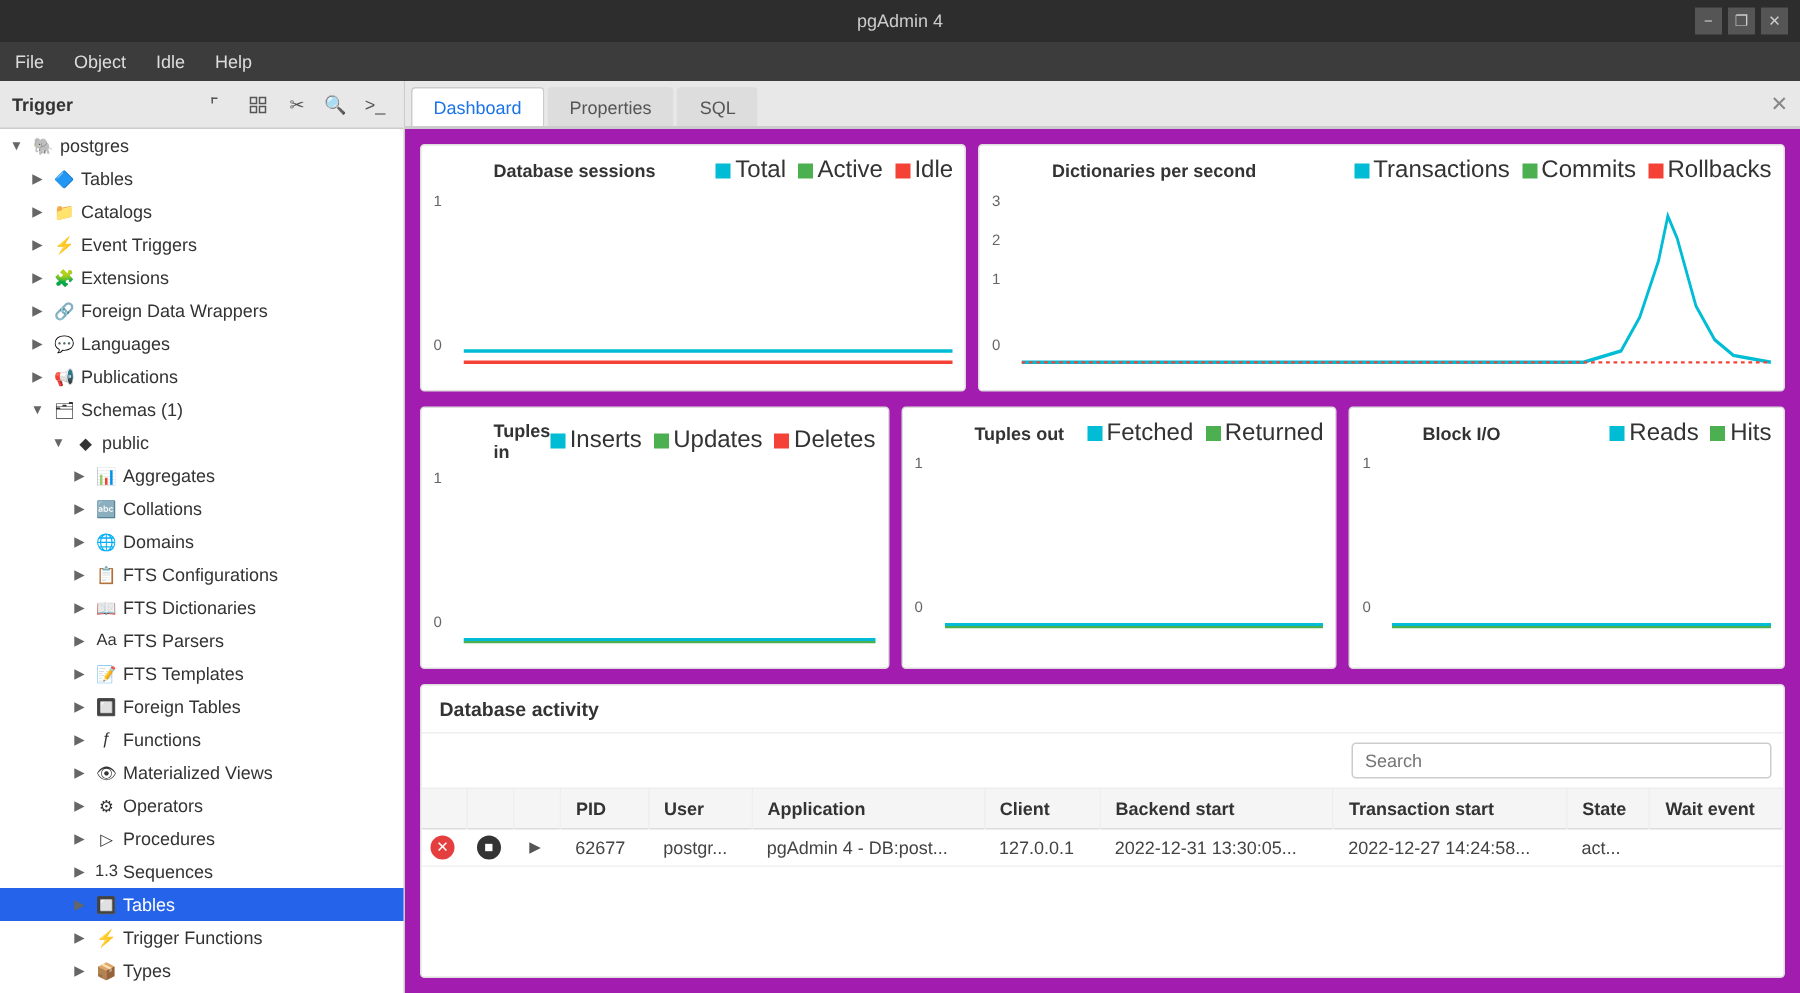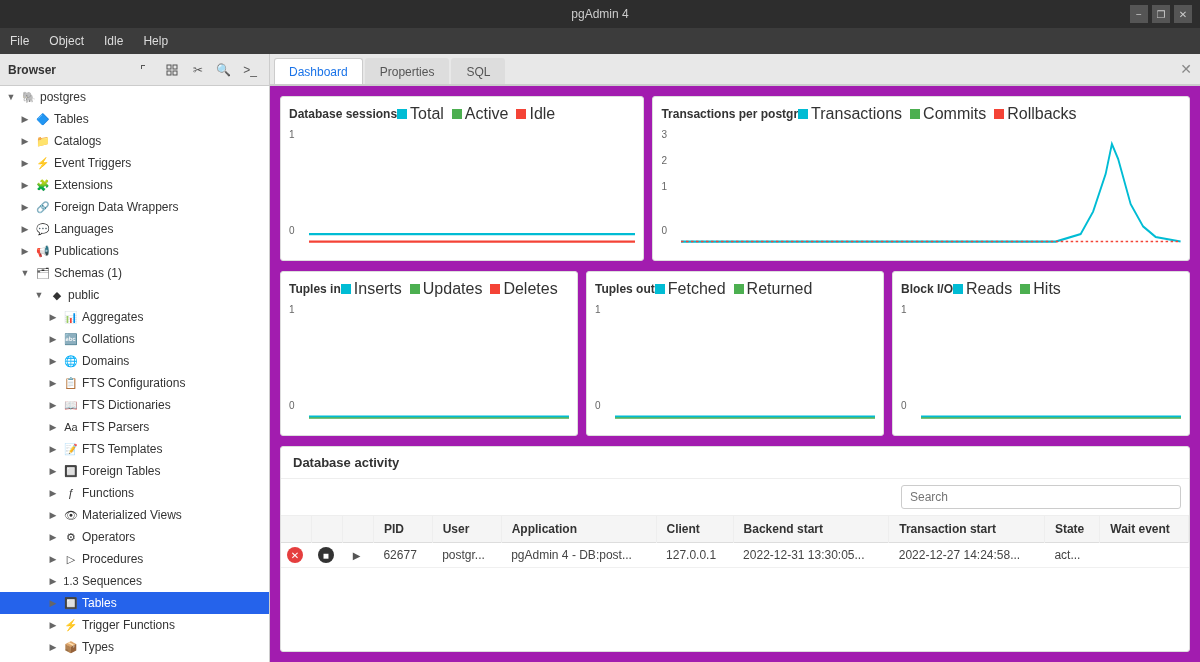--- a/index.html
+++ b/index.html
@@ -193,22 +193,23 @@
       background: #fff;
       border: 1px solid #ddd;
       border-radius: 3px;
       padding: 8px;
       flex: 1;
     }
     .chart-card.wide { flex: 1.5; }
     .chart-header {
       display: flex;
       align-items: center;
-      justify-content: flex-start;
+      justify-content: space-between;
       margin-bottom: 6px;
+      margin-left: 40px;
     }
     .chart-title {
       font-weight: 600;
       font-size: 12px;
       color: #333;
     }
     .chart-legend {
       display: flex;
       gap: 8px;
       align-items: center;
@@ -346,21 +347,21 @@
   <div class="menu-item">File</div>
   <div class="menu-item">Object</div>
   <div class="menu-item">Idle</div>
   <div class="menu-item">Help</div>
 </div>
 
 <div id="main-layout">
 
   <div id="browser-panel">
     <div id="browser-header">
-      <span id="browser-title">Browser</span>
+      <span id="browser-title">Trigger</span>
       <button class="browser-toolbar-btn" title="Refresh">
         <svg width="14" height="14" viewBox="0 0 14 14" fill="#555">
             <rect x="2" y="2" width="4" height="1"></rect>
             <rect x="2" y="2" width="1" height="4"></rect>
           </svg>
       </button>
       <button class="browser-toolbar-btn" title="Grid">
         <svg width="14" height="14" viewBox="0 0 14 14" fill="none" stroke="#555" stroke-width="1">
           <rect x="2" y="2" width="4" height="4"></rect>
             <rect x="8" y="2" width="4" height="4"></rect>
@@ -548,21 +549,21 @@
 
               <line x1="0" y1="70" x2="300" y2="70" stroke="#00bcd4" stroke-width="1.5"></line>
 
               <line x1="0" y1="75" x2="300" y2="75" stroke="#f44336" stroke-width="1.5"></line>
             </svg>
           </div>
         </div>
 
         <div class="chart-card wide">
           <div class="chart-header">
-            <span class="chart-title">Transactions per postgr</span>
+            <span class="chart-title">Dictionaries per second</span>
             <div class="chart-legend">
               <div class="legend-item">
                 <div class="legend-dot" style="background:#00bcd4"></div>
                 <span>Transactions</span>
               </div>
               <div class="legend-item">
                 <div class="legend-dot" style="background:#4caf50"></div>
                 <span>Commits</span>
               </div>
               <div class="legend-item">

